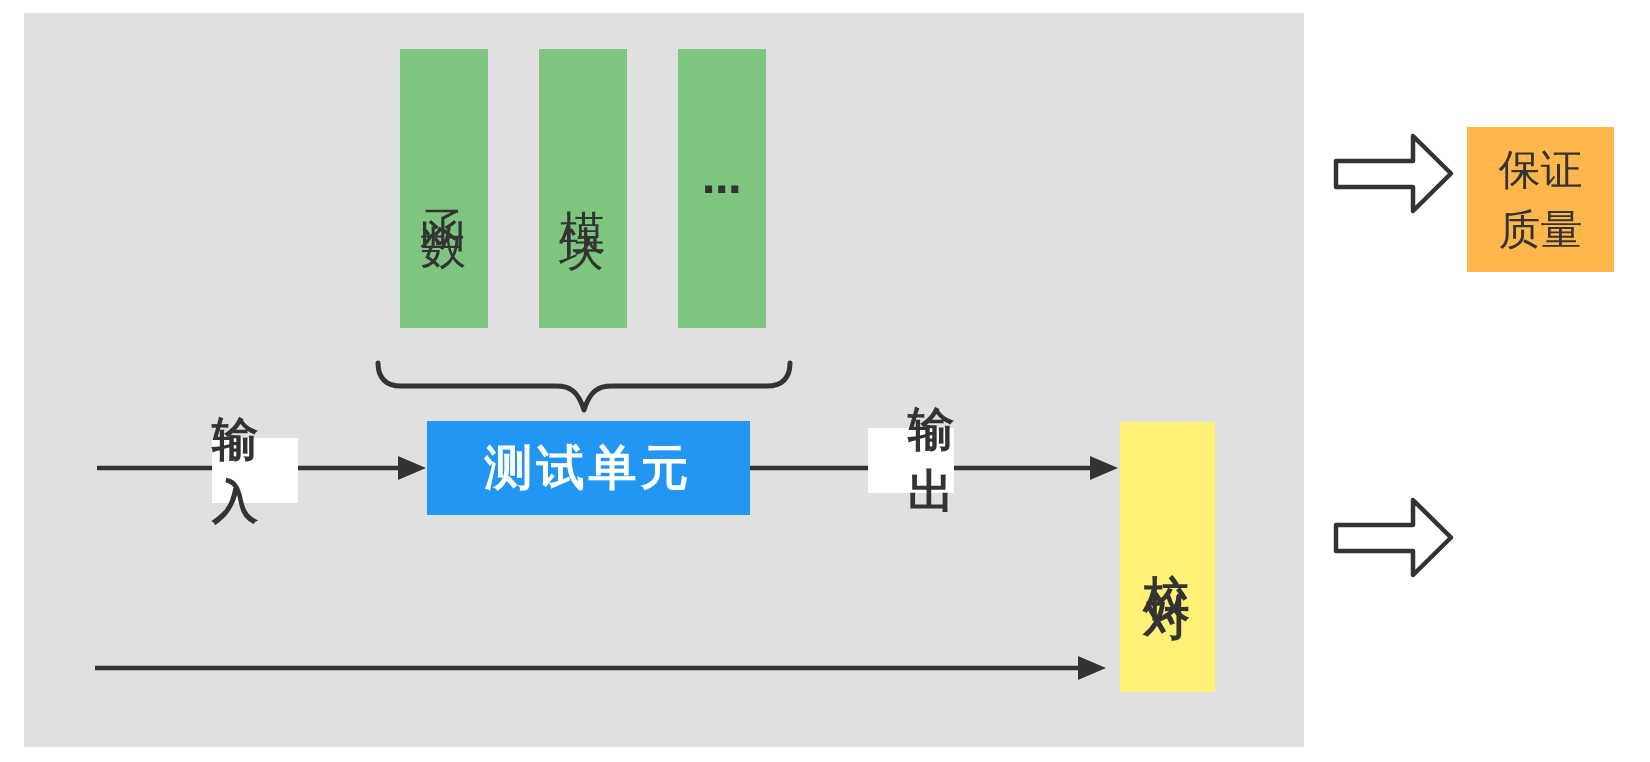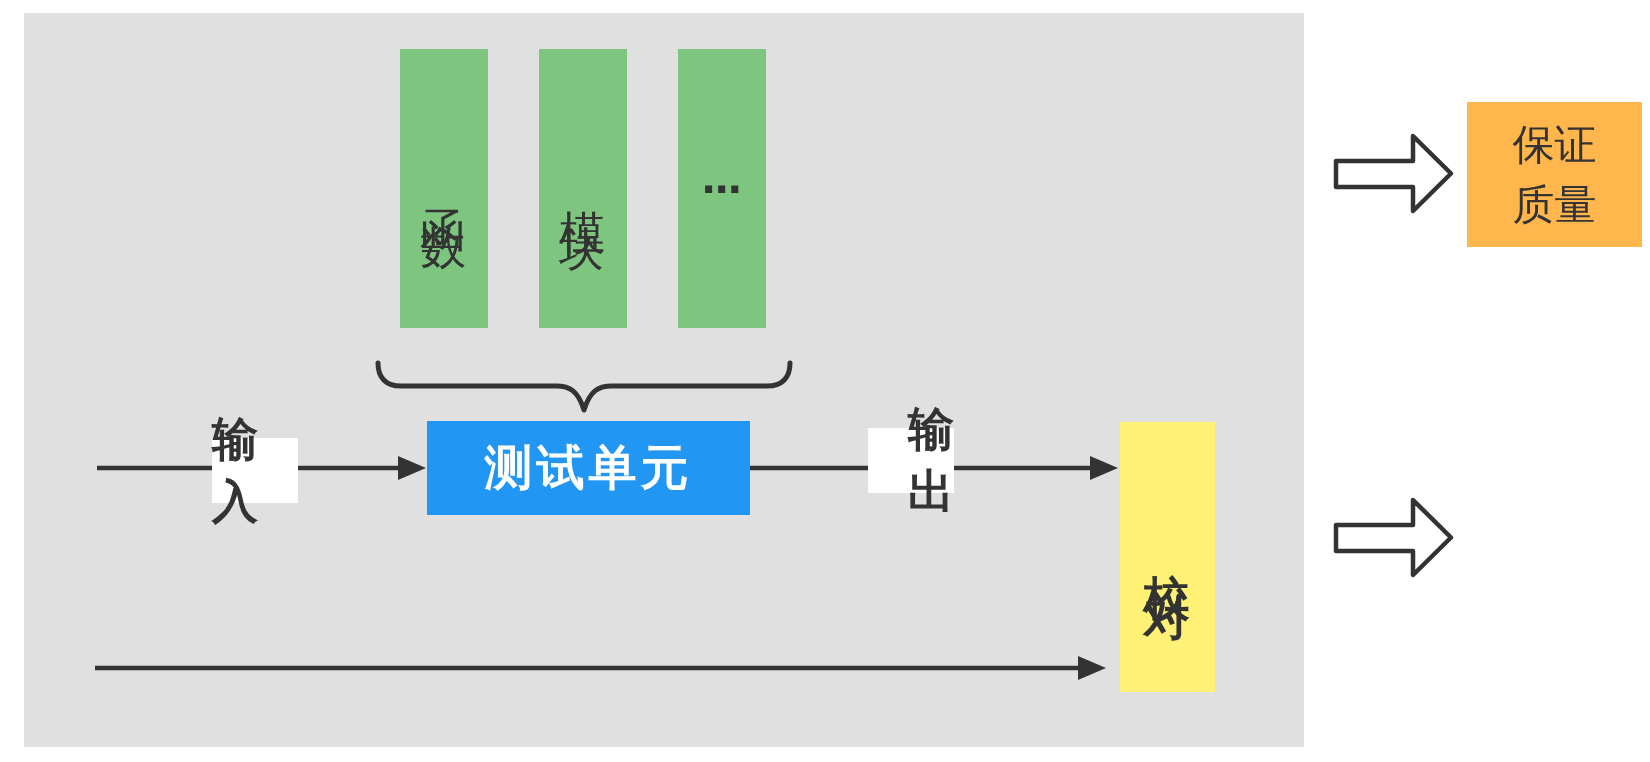--- a/index.html
+++ b/index.html
@@ -43,23 +43,23 @@
   }
   .chip-input{left:212px;top:438px;}
   .chip-output{left:868px;top:428px;text-align:right;}
   .chip-expected{left:544px;top:636px;}
   .check-box{
     position:absolute;left:1120px;top:422px;width:95px;height:270px;
     background:var(--yellow);display:flex;align-items:center;justify-content:center;
   }
   .check-box .vtext{font-weight:700;letter-spacing:20px;font-size:46px;}
   .outcome{
-    position:absolute;left:1467px;width:175px;height:145px;background:var(--orange);
+    position:absolute;left:1467px;width:147px;height:145px;background:var(--orange);
     display:flex;flex-direction:column;align-items:center;justify-content:center;
-    font-size:42px;line-height:1.42;color:var(--ink);
+    font-size:42px;line-height:1.42;color:var(--ink);margin-top:25px;
   }
   .outcome-quality{top:102px;}
   .outcome-efficiency{top:465px;}
   .outcome span{display:block;}
 </style>
 </head>
 <body>
 
 <div class="stage">
 

